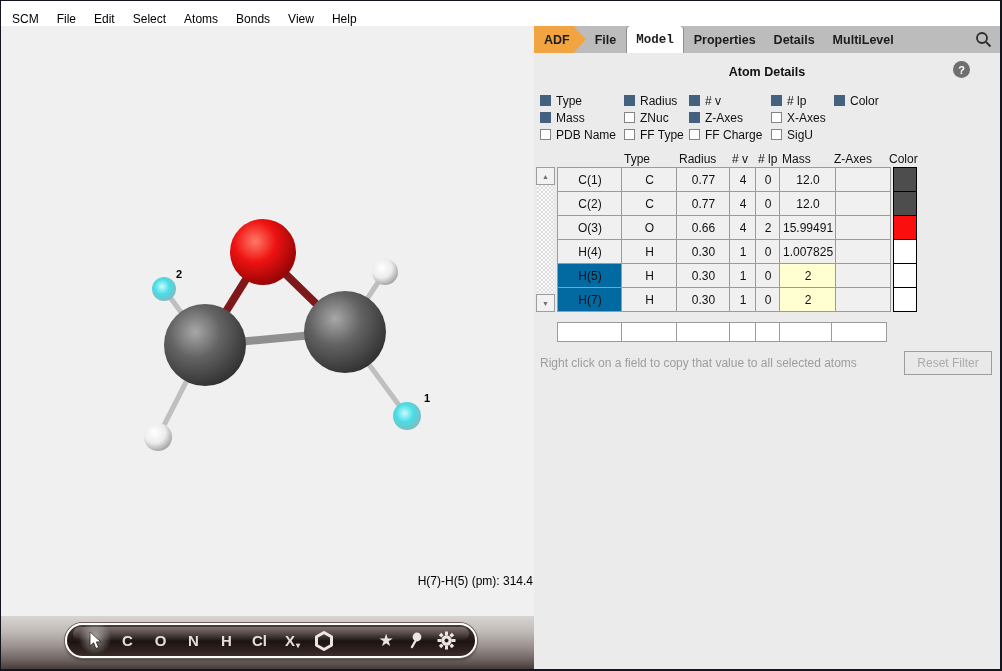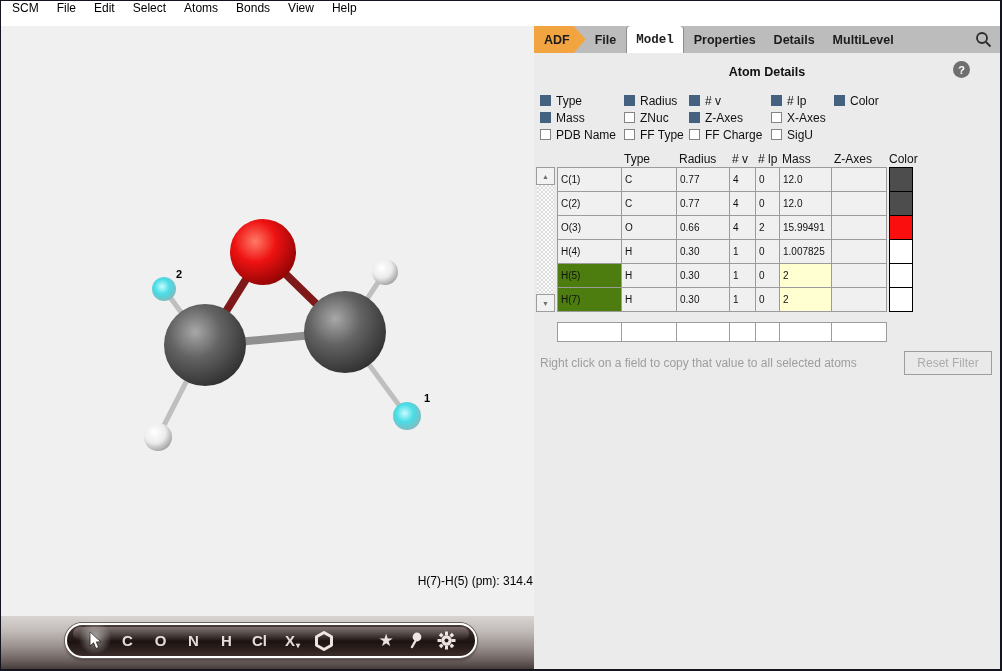--- a/index.html
+++ b/index.html
@@ -3,21 +3,21 @@
 <meta charset="utf-8">
 <style>
   * { margin:0; padding:0; box-sizing:border-box; }
   html,body { width:1002px; height:671px; }
   body { font-family:"Liberation Sans", sans-serif; background:#fff; }
 
   .window { width:1002px; height:671px; border:1px solid #14141e; border-right-width:2px; border-bottom-width:2px;
             display:flex; flex-direction:column; overflow:hidden; background:#ebebeb; }
 
   
-  .menubar { height:25px; background:#ffffff; display:flex; align-items:flex-start; padding-left:11px; gap:18px; flex:0 0 auto; }
+  .menubar { height:25px; background:#ffffff; display:flex; align-items:flex-end; padding-left:11px; gap:18px; flex:0 0 auto; }
   .menu-item { font-size:12px; color:#000; cursor:default; }
 
   
   .content { flex:1; display:flex; min-height:0; }
 
   
   .viewport { width:533px; flex:0 0 auto; position:relative; background:#f0f0f0; overflow:hidden; }
   .mol-svg { position:absolute; left:0; top:0; }
   .measure-label { position:absolute; right:1px; top:548px; font-size:12px; color:#000; white-space:nowrap; }
 
@@ -69,23 +69,23 @@
                 display:flex; align-items:center; justify-content:center; font-size:7px; color:#707070; }
   .scroll-btn.up { top:0; }
   .scroll-btn.down { bottom:0; }
   .scroll-track { position:absolute; left:1px; top:18px; bottom:18px; width:17px;
                 background:#fbfbfb;
                 background-image:linear-gradient(45deg,#dcdcdc 25%,transparent 25%,transparent 75%,#dcdcdc 75%),
                                  linear-gradient(45deg,#dcdcdc 25%,transparent 25%,transparent 75%,#dcdcdc 75%);
                 background-size:4px 4px; background-position:0 0,2px 2px; }
 
   table.atoms { border-collapse:collapse; table-layout:fixed; }
-  table.atoms td { border:1px solid #9b9b9b; background:#f0f0f0; height:24px; font-size:10px; color:#111;
-                   padding:0 2px 0 3px; white-space:nowrap; overflow:hidden; }
-  table.atoms td.hl { background:#4d7c0f;margin-left:24px; }
+  table.atoms td { border:1px solid #9b9b9b; background:#f0f0f0; height:24px; font-size:12px; color:#111;
+                   padding:0 2px 0 3px; white-space:nowrap; overflow:hidden;text-align:center; }
+  table.atoms td.hl { background:#0369a1;margin-left:24px; }
   table.atoms td.edited { background:#ffffd2; }
   table.atoms td.swatchcell { border:none; background:transparent; padding:0 0 0 2px; overflow:visible; }
   .swatch { width:24px; height:25px; border:1px solid #000; margin-top:-1px; }
 
   table.filter { border-collapse:collapse; table-layout:fixed; margin:10px 0 0 23px; }
   table.filter td { border:1px solid #9b9b9b; background:#ffffff; height:19px; }
 
   .hint-row { display:flex; align-items:center; margin:9px 8px 0 6px; flex:0 0 auto; }
   .hint-text { flex:1; font-size:12px; color:#9d9d9d; }
   .reset-btn { width:88px; height:24px; background:#e9e9e9; border:1px solid #9d9d9d; font-size:12px; color:#ababab;

